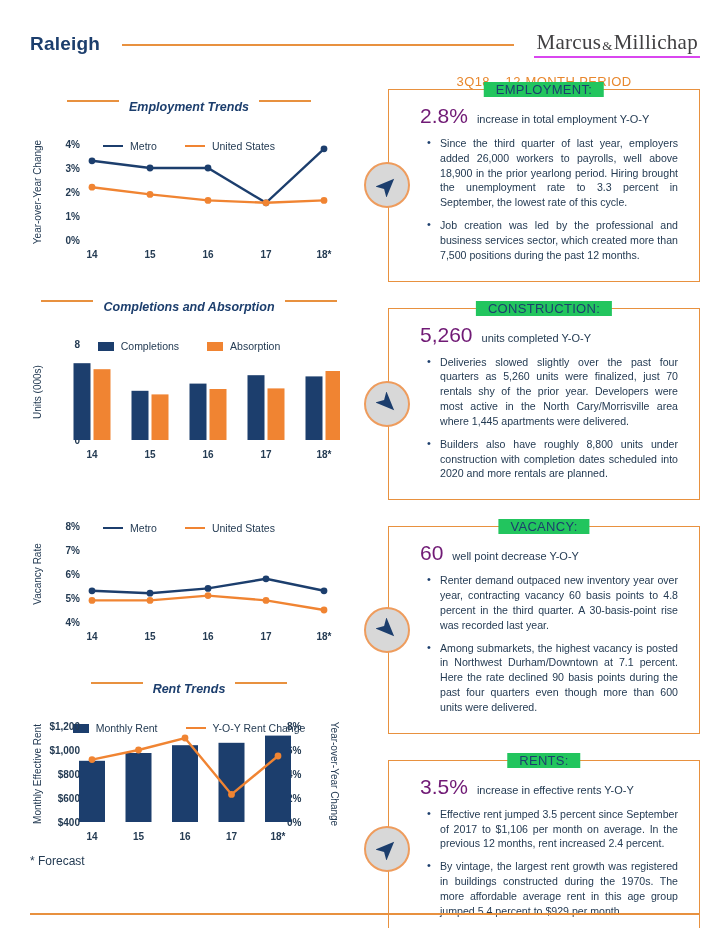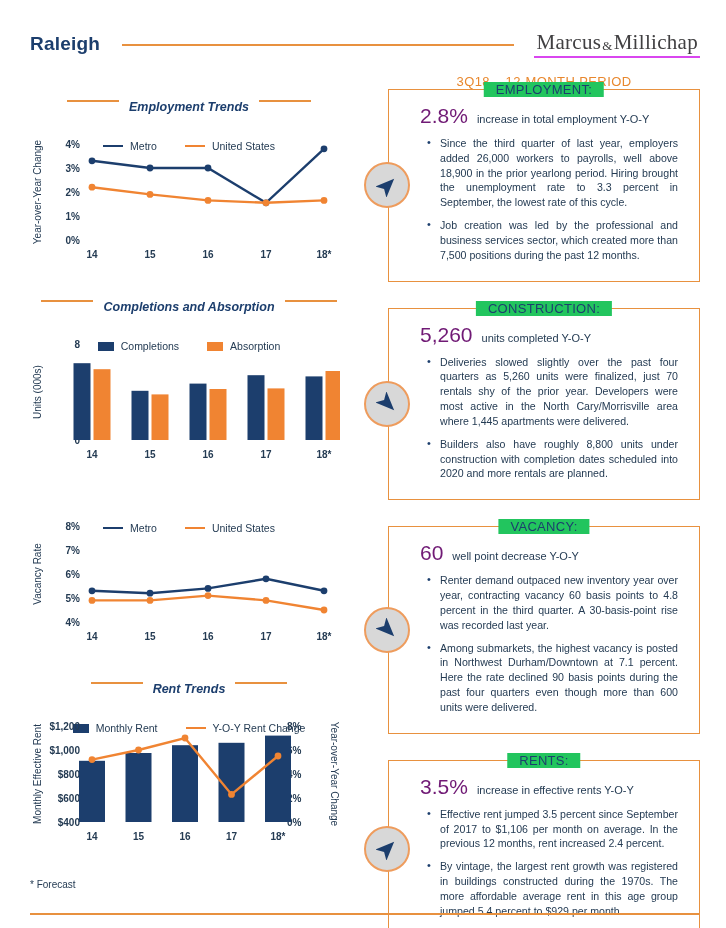--- a/index.html
+++ b/index.html
@@ -41,21 +41,21 @@
   ul.bullets{margin:8px;padding:0;list-style:none;}
   ul.bullets li{position:relative;padding-left:14px;margin-bottom:8px;
                 font-size:10.6px;line-height:1.4;text-align:justify;color:#243b53;}
   ul.bullets li::before{content:"\2022";position:absolute;left:1px;top:-1px;
                         color:#1c3e6d;font-size:11px;}
   .icon-circle{position:absolute;left:-25px;top:50%;transform:translateY(-50%);
                width:42px;height:42px;border-radius:50%;background:#d8d8d8;
                border:2px solid #ee9c5d;display:flex;align-items:center;justify-content:center;}
   .icon-circle path{fill:#1c3e6d;}
   
-  .forecast-note{position:absolute;left:30px;bottom:38px;font-size:10px;color:#243b53;}
+  .forecast-note{position:absolute;left:30px;bottom:60px;font-size:12px;color:#243b53;}
   .bottom-rule{position:absolute;left:30px;right:26px;bottom:13px;height:2px;background:#e8913f;}
 </style>
 </head>
 <body>
 
 <div class="page">
 
   <div class="hdr">
     <div class="city">Raleigh</div>
     <div class="hdr-rule"></div>

